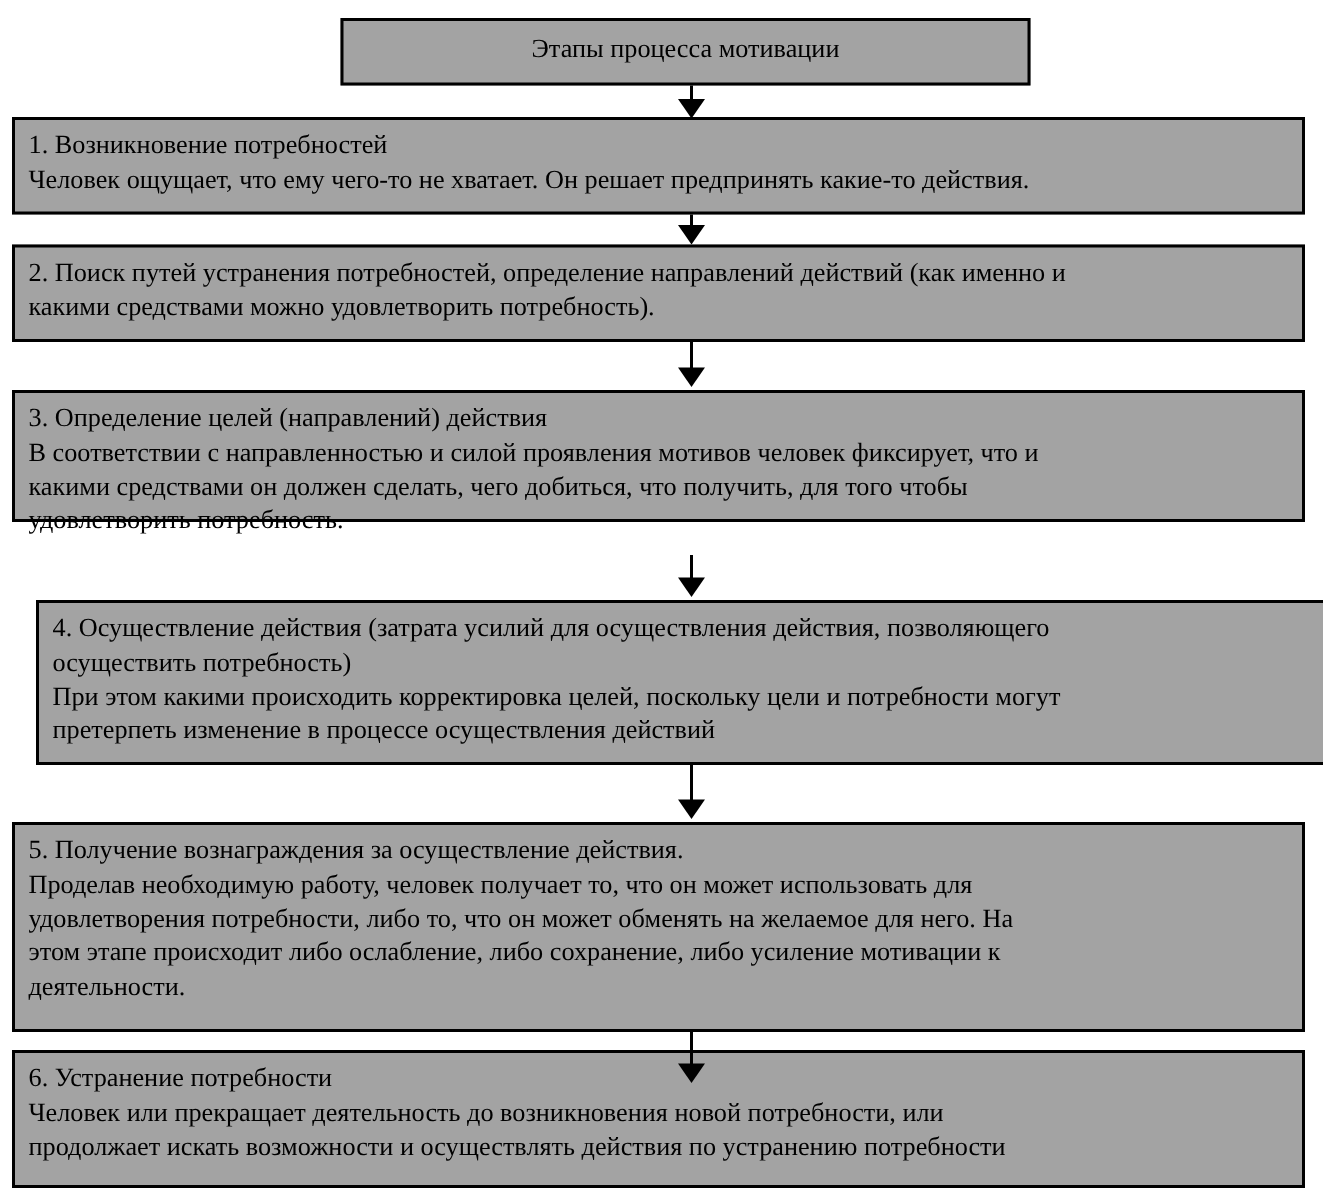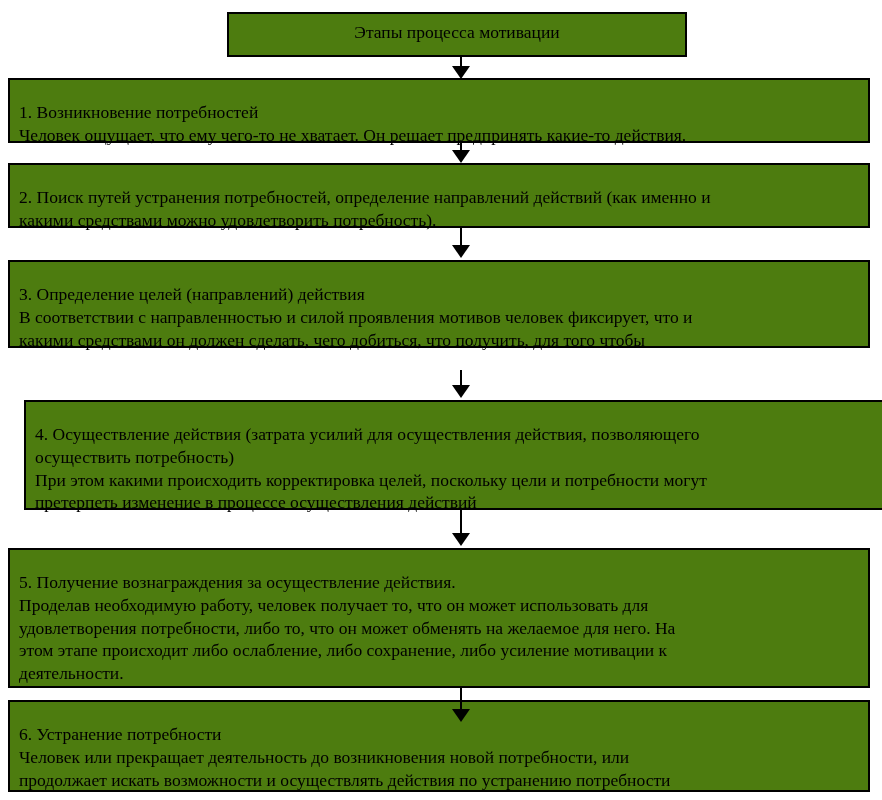--- a/index.html
+++ b/index.html
@@ -19,28 +19,28 @@
   #diagram {
     position: relative;
     width: 882px;
     height: 800px;
   }
 
   .box {
     position: absolute;
     box-sizing: border-box;
     border: 2px solid #000000;
-    background: #4d7c0f;
+    background: #a3a3a3;
     font-size: 17.5px;
     line-height: 1.30;
     color: #000000;
   }
 
   .box .inner {
-    padding: 21px 9px 4px 9px;
+    padding: 5px 9px 4px 9px;
   }
 
   .title-box {
     text-align: center;
   }
   .title-box .inner {
     padding: 7px 10px 7px 10px;
   }
 
   .line-just {
@@ -113,20 +113,21 @@
   <div class="arrow" style="left:450px; top:228px; height:32px;">
     <div class="shaft" style="height:20px;"></div>
     <div class="head" style="top:17px;"></div>
   </div>
 
   <div class="box" style="left:8px; top:260px; width:862px; height:88px;">
     <div class="inner">
       <span class="line">3. Определение целей (направлений) действия</span>
       <span class="line line-just">В соответствии с направленностью и силой проявления мотивов человек фиксирует, что и</span>
       <span class="line line-just">какими средствами он должен сделать, чего добиться, что получить, для того чтобы</span>
+      <span class="line">удовлетворить потребность.</span>
     </div>
   </div>
 
   <div class="arrow" style="left:450px; top:370px; height:30px;">
     <div class="shaft" style="height:18px;"></div>
     <div class="head" style="top:15px;"></div>
   </div>
 
   <div class="box" style="left:24px; top:400px; width:862px; height:110px;">
     <div class="inner">

